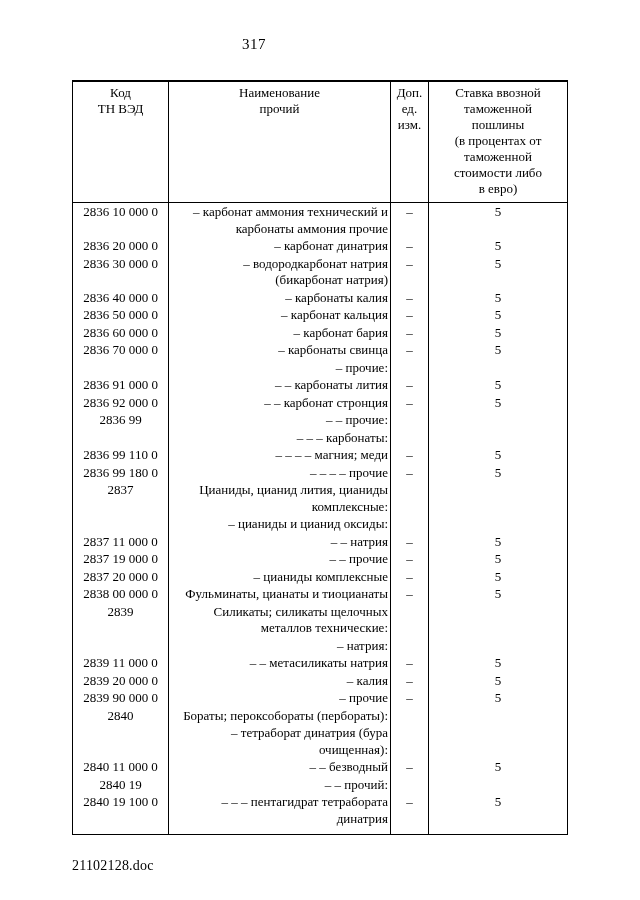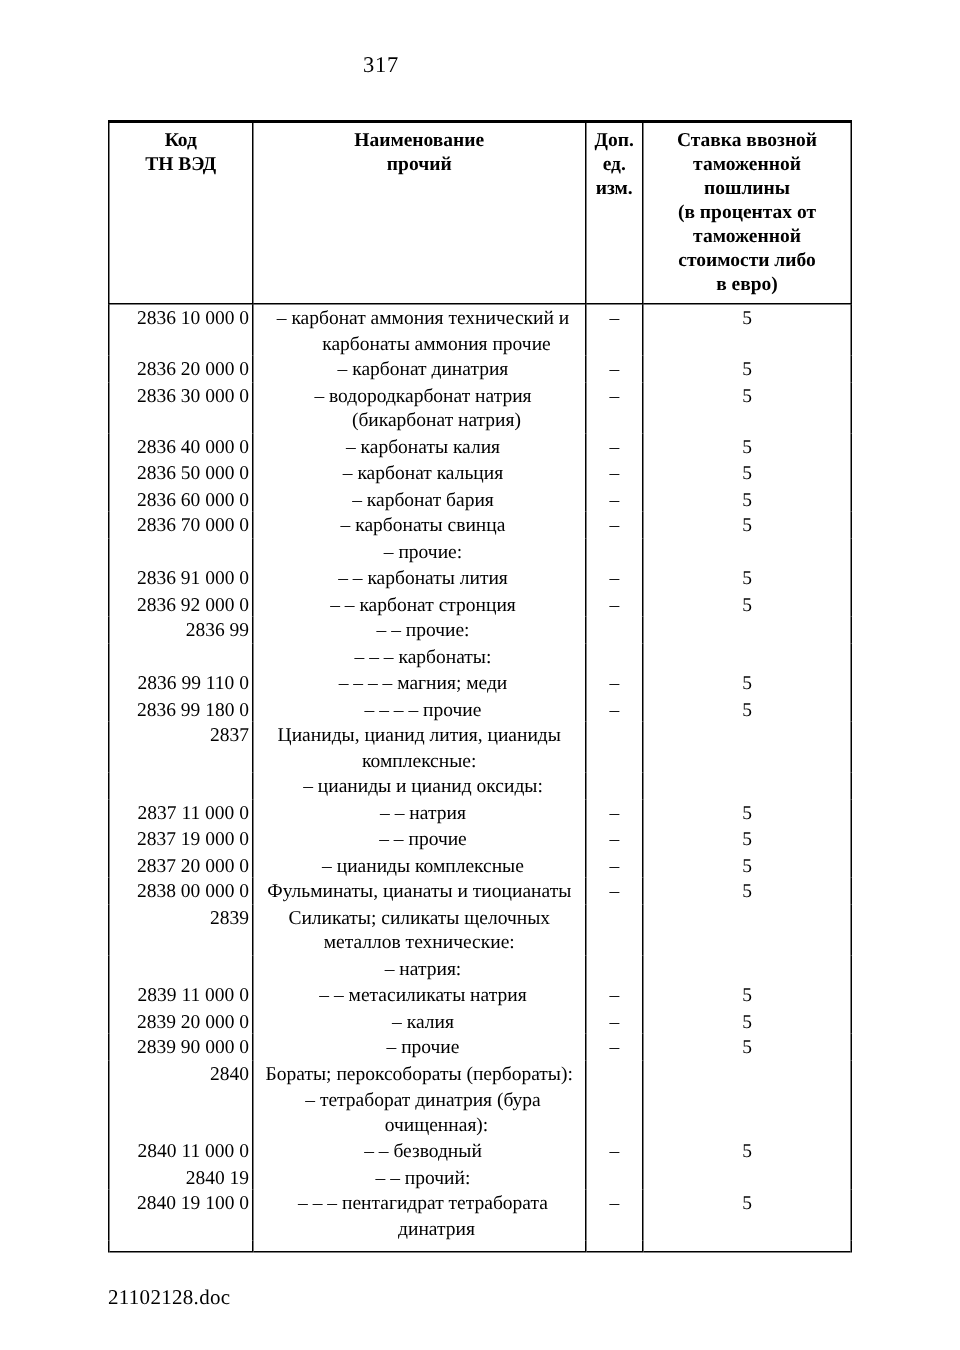--- a/index.html
+++ b/index.html
@@ -37,41 +37,41 @@
     border-right: 1px solid #000;
   }
   .tariff-table th,
   .tariff-table td {
     border-left: 1px solid #000;
     border-right: 1px solid #000;
     margin: 0;
   }
   .tariff-table thead th {
     border-bottom: 1px solid #000;
-    font-weight: bold;
+    font-weight: normal;
     vertical-align: top;
     text-align: center;
     font-size: 13px;
     line-height: 16px;
     padding: 3px 2px 5px 2px;
     white-space: pre-line;
   }
   .tariff-table tbody td {
     vertical-align: top;
     font-size: 13px;
     line-height: 16.5px;
     padding: 1px 2px 0 2px;
     white-space: pre-line;
   }
   td.code {
+    text-align: center;
+    padding-left: 6px;
+  }
+  td.name {
     text-align: right;
-    padding-left: 6px;
-  }
-  td.name {
-    text-align: center;
     padding-left: 7px;
     padding-right: 4px;
     margin-top: 10px;
   }
   td.name.hang {
     padding-left: 25px;
     text-indent: -18px;
   }
   td.unit {
     text-align: center;

